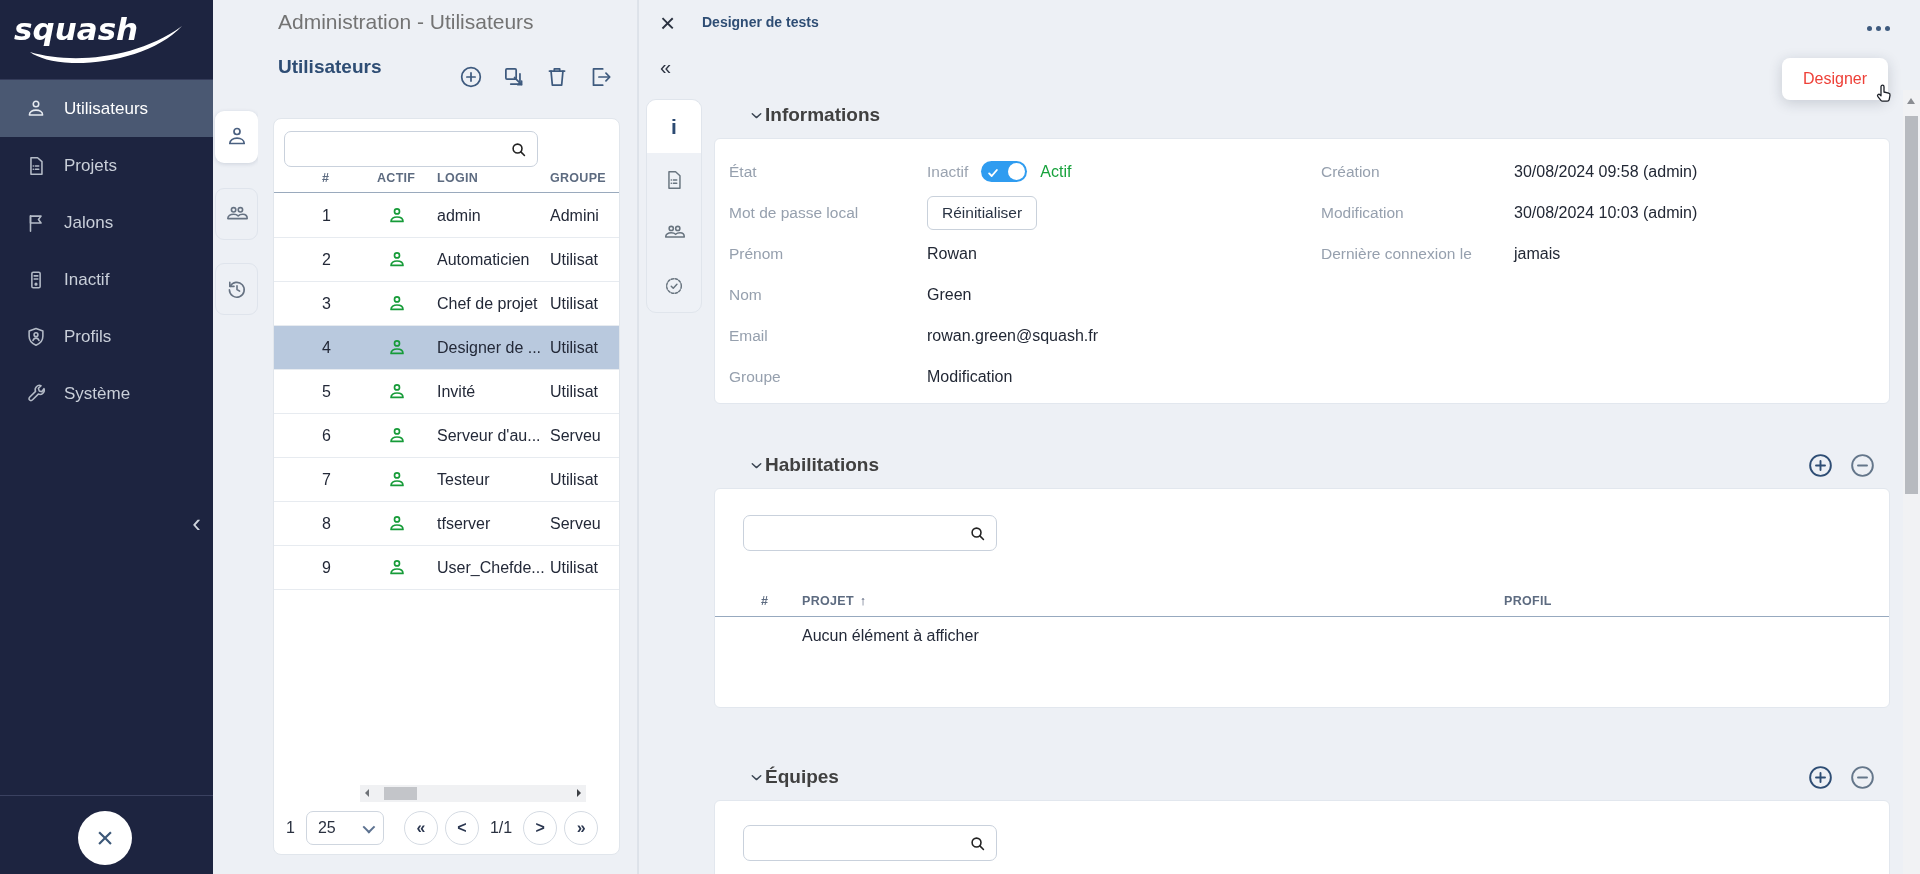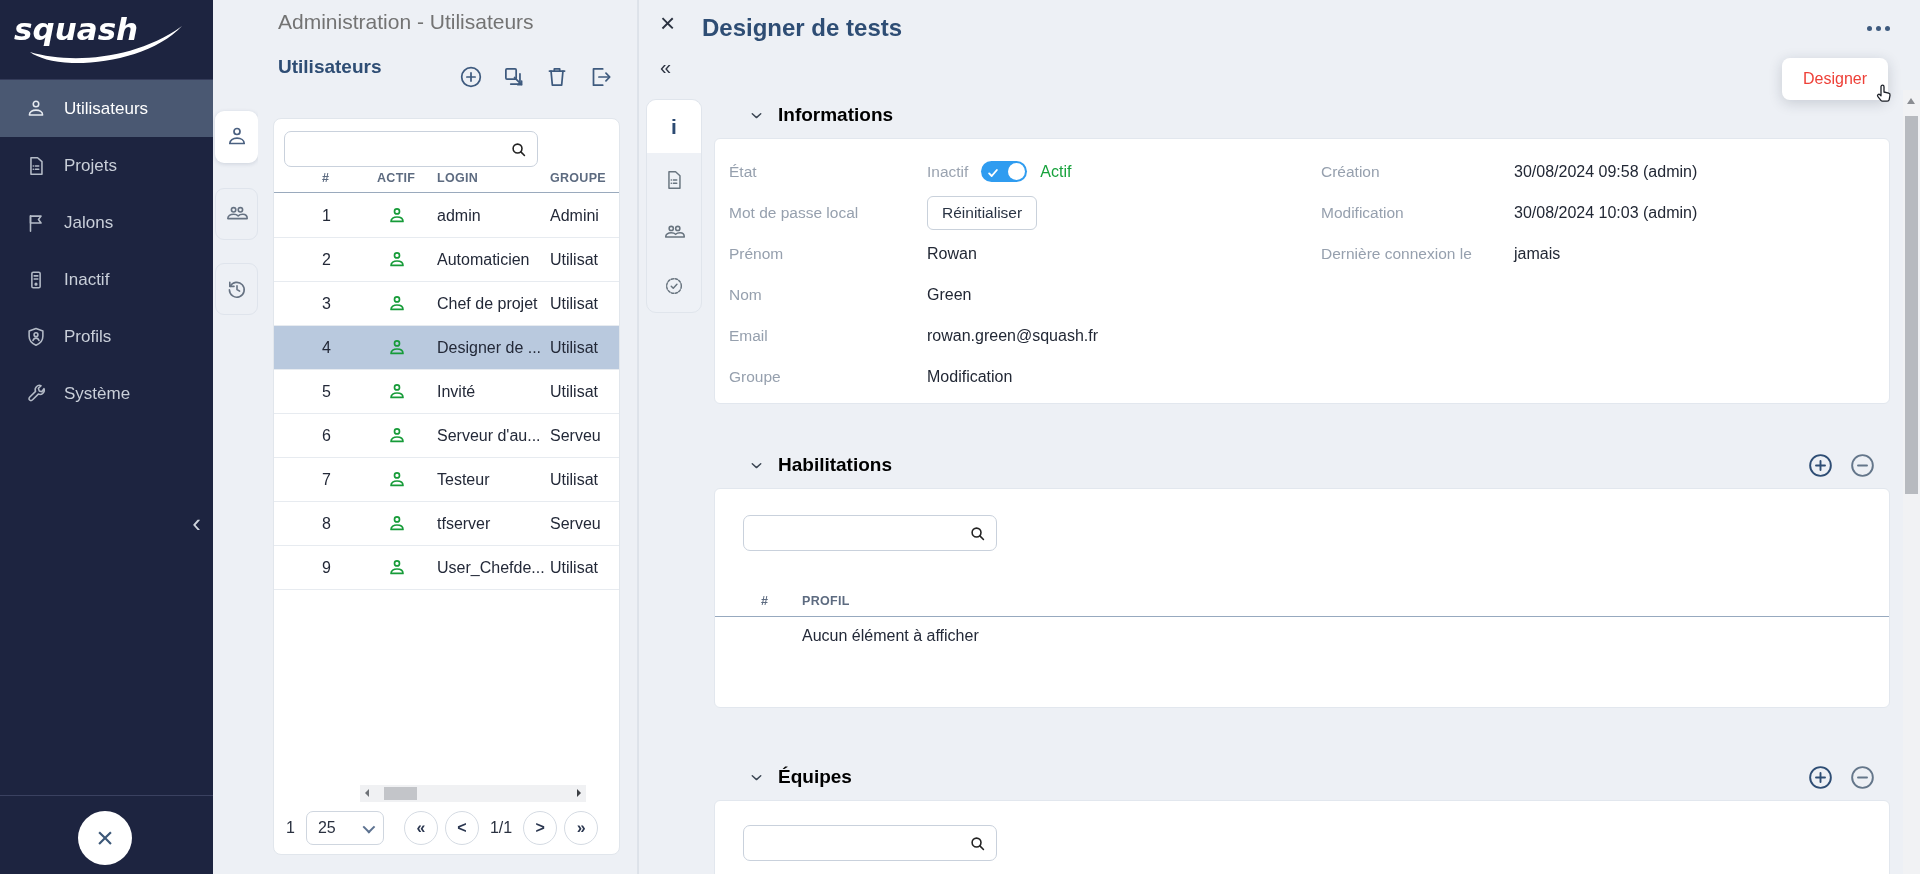--- a/index.html
+++ b/index.html
@@ -62,37 +62,37 @@
   .chev-dn { width:9px; height:9px; border-right:2px solid #5d7290; border-bottom:2px solid #5d7290;
              transform:rotate(45deg) translateY(-2px); }
   .pg-btn { width:34px; height:34px; border:1px solid #d5dbe3; border-radius:50%; background:#fff;
             display:flex; align-items:center; justify-content:center; font-size:16px; font-weight:600;
             color:#2b3750; cursor:pointer; }
   .pg-ind { font-size:16px; color:#2a3140; margin:0 4px; }
 
   
   .detail { position:absolute; left:638px; top:0; right:0; height:874px; border-left:1px solid #dde2e9; background:#edf0f5; }
   .d-close { position:absolute; left:21px; top:10px; font-size:26px; color:#2b3240; cursor:pointer; line-height:1; }
-  .d-title { position:absolute; left:63px; top:14px; font-size:24px; font-weight:700; color:#2e4d74; }
+  .d-title { position:absolute; left:63px; top:14px; font-size:14px; font-weight:700; color:#2e4d74; }
   .d-collapse { position:absolute; left:21px; top:56px; font-size:20px; color:#2b3240; cursor:pointer; }
   .d-kebab { position:absolute; right:30px; top:26px; display:flex; gap:4px; cursor:pointer; }
   .d-kebab i { width:5px; height:5px; border-radius:50%; background:#3e5a7e; }
   .d-menu { position:absolute; right:32px; top:58px; width:106px; height:42px; background:#fff; border-radius:8px;
             box-shadow:0 3px 14px rgba(30,40,60,.18); display:flex; align-items:center; justify-content:center; z-index:5; }
   .d-menu-label { color:#ee4038; font-size:16px; cursor:pointer; }
   .hand { position:absolute; right:-8px; bottom:-10px; }
   .d-tabs { position:absolute; left:7px; top:99px; width:56px; height:214px; background:#eef1f6;
             border:1px solid #e0e5ec; border-radius:10px; overflow:hidden; }
   .d-tab { height:53px; display:flex; align-items:center; justify-content:center; color:#68747f; cursor:pointer; }
   .d-tab.active { background:#fff; color:#2c4a72; }
   .d-tab .i-glyph { font-size:21px; font-weight:800; color:#2c4a72; }
   .d-content { position:absolute; left:75px; top:92px; right:30px; }
   .sec-h { display:flex; align-items:center; height:46px; }
   .sec-h .sec-chev { color:#3a4552; margin-left:34px; cursor:pointer; display:flex; }
-  .sec-h .sec-title { margin-left:13px; font-size:19px; font-weight:700; color:#000000; }
+  .sec-h .sec-title { font-size:19px; font-weight:700; color:#404040; }
   .sec-actions { margin-left:auto; display:flex; gap:15px; padding-right:14px; }
   .circle-btn { cursor:pointer; display:flex; }
   .card { background:#fff; border:1px solid #e2e7ee; border-radius:6px; }
   .info-card { height:266px; padding:12px 0 0 14px; display:grid; grid-template-columns:592px 1fr; }
   .f-row { display:flex; align-items:center; height:41px; }
   .f-label { width:198px; font-size:15.5px; color:#96a0ae; flex:none; }
   .f-value { font-size:16px; color:#222835; }
   .etat-val { display:flex; align-items:center; }
   .inactif { color:#9aa3b0; font-size:15.5px; }
   .actif-txt { color:#17a23c; font-size:16px; }
@@ -520,20 +520,23 @@
           <input type="text" style="">
           <span class="mag">
             <svg class="icn" width="19" height="19" viewBox="0 0 24 24" fill="none" stroke="currentColor" stroke-width="2" stroke-linecap="round">
                 <circle cx="10.8" cy="10.8" r="5.6"></circle>
                 <path d="M15 15l4.5 4.5"></path>
               </svg>
           </span>
         </div>
         <div class="hab-thead">
           <span>#</span>
+          <span>
+            <span>PROJET</span><span class="sort-arrow">↑</span>
+          </span>
           <span>PROFIL</span>
         </div>
         <div class="hab-empty">Aucun élément à afficher</div>
       </div>
 
       <div class="sec-h eq">
         <span class="sec-chev">
           <svg class="icn" width="17" height="17" viewBox="0 0 24 24" fill="none" stroke="currentColor" stroke-width="2" stroke-linecap="round" stroke-linejoin="round">
               <path d="M6 9.5l6 5.5 6-5.5"></path>
             </svg>

